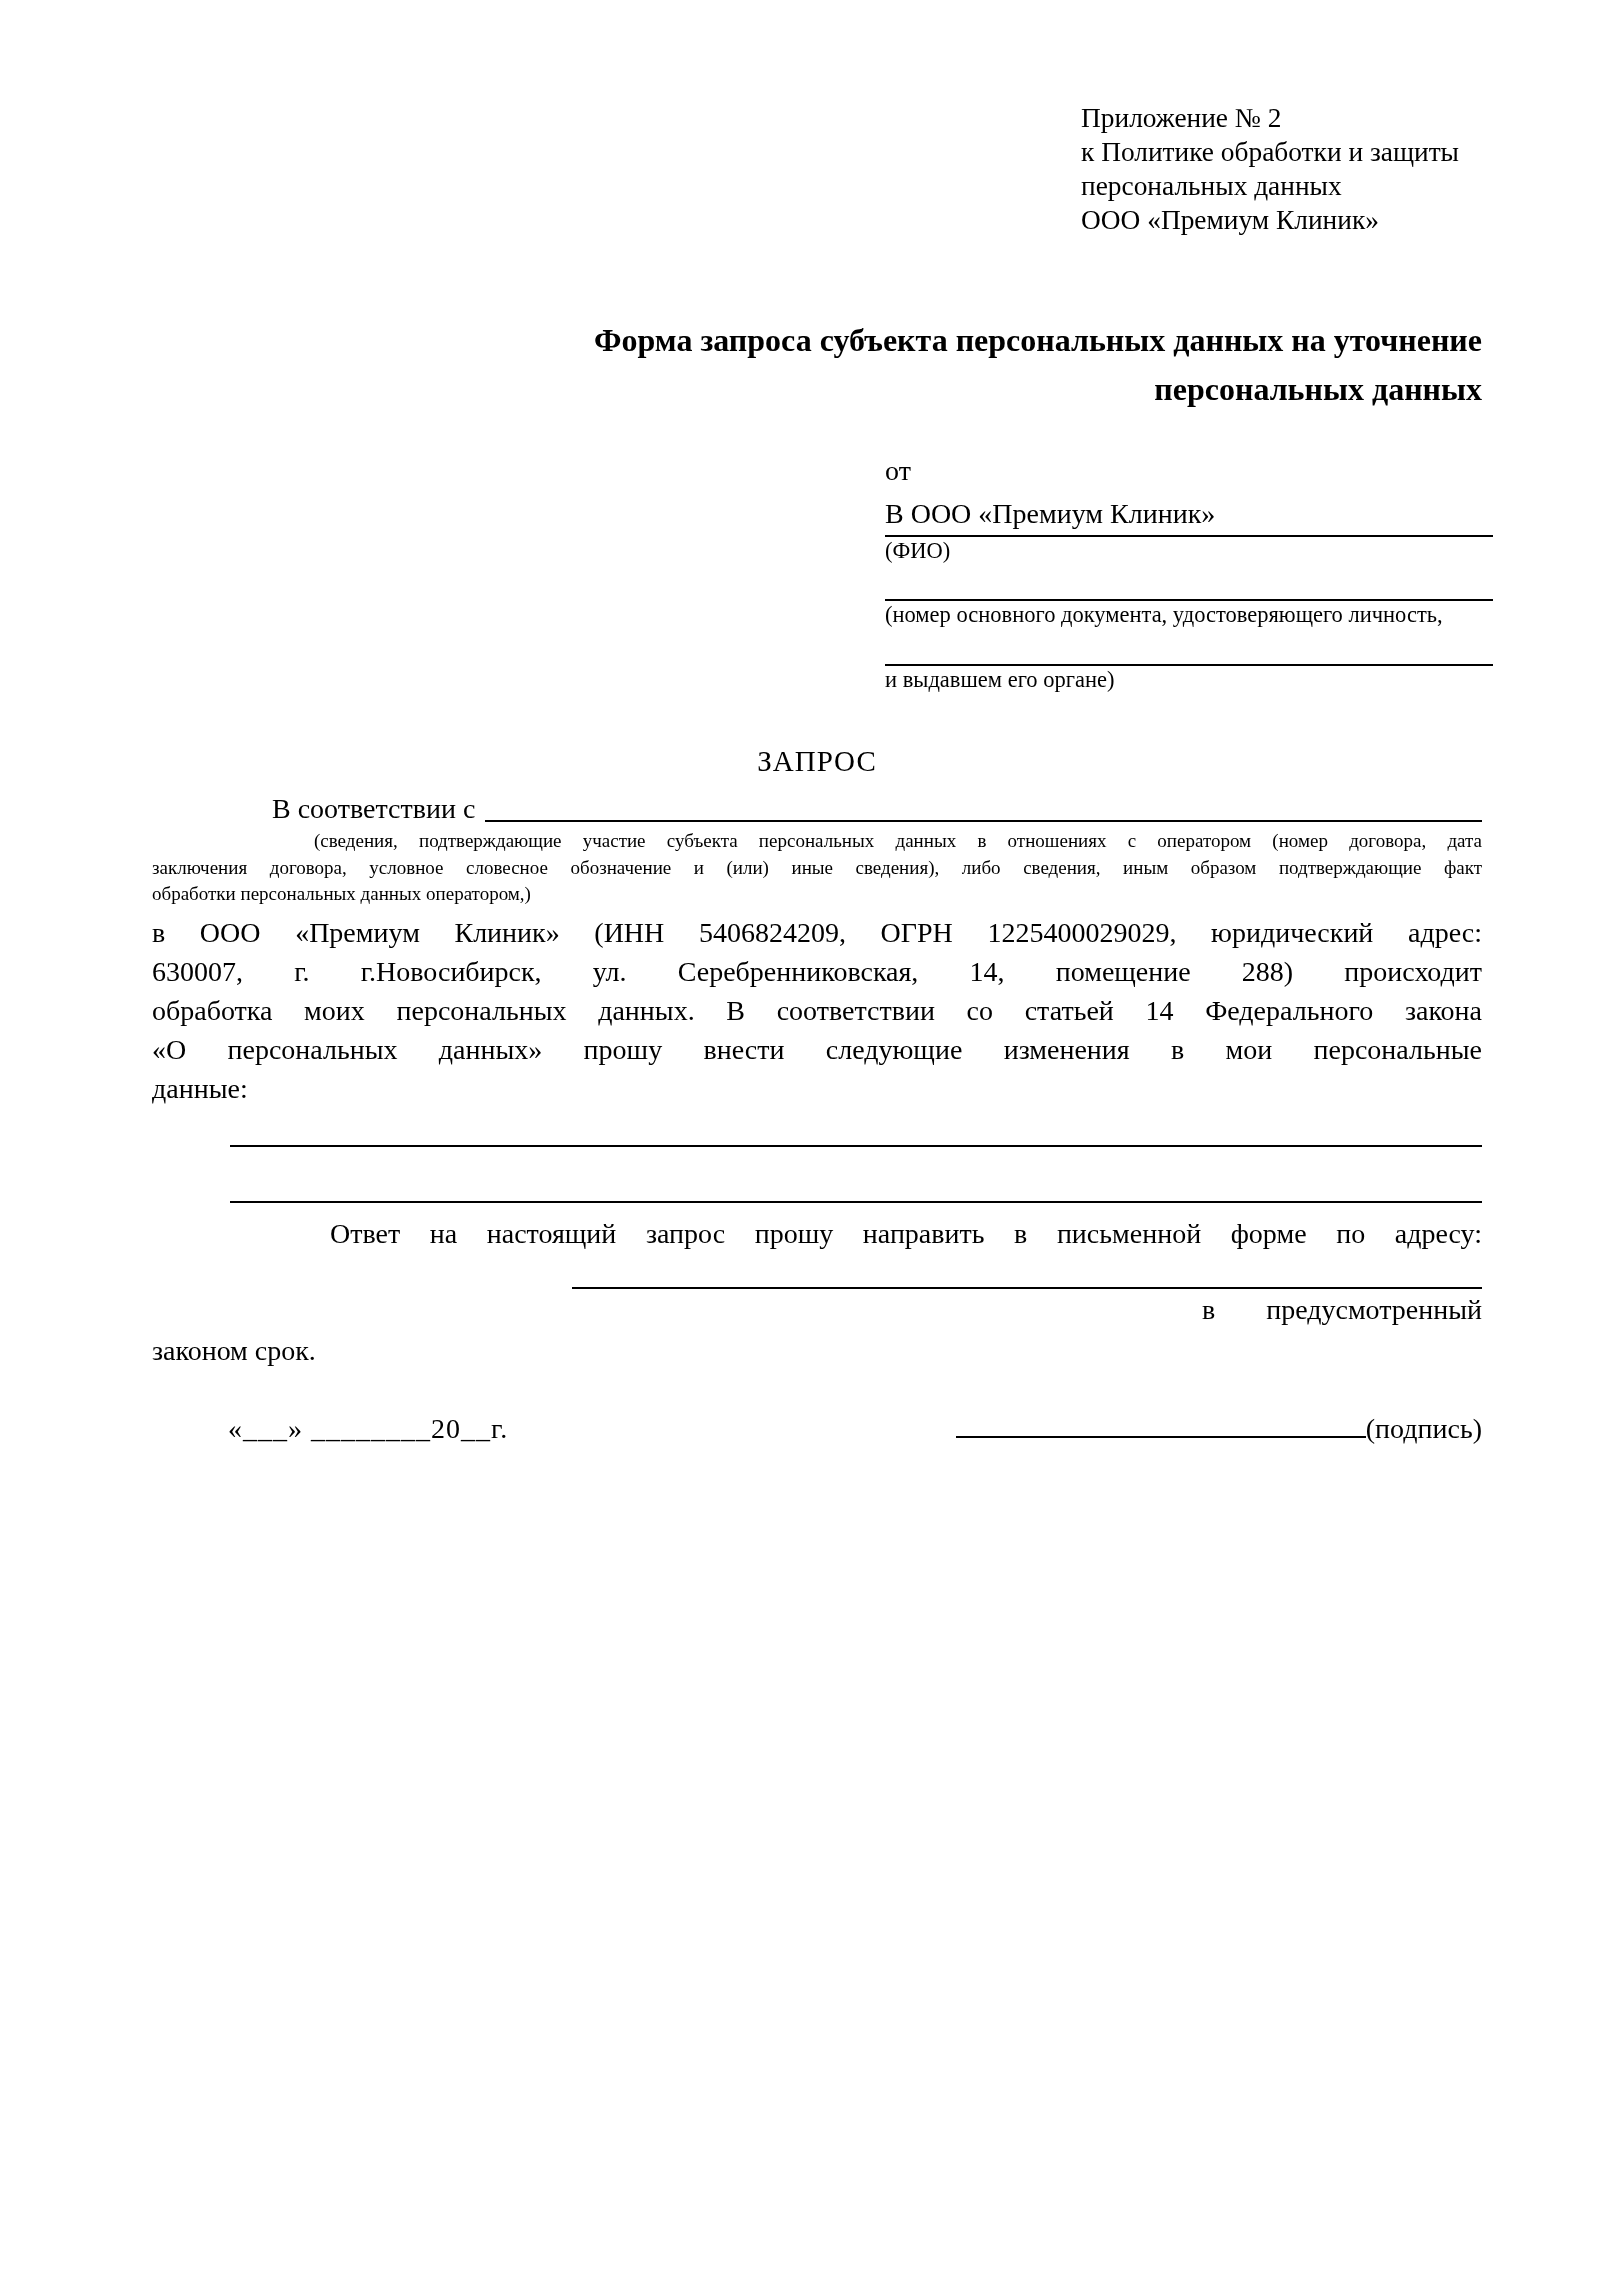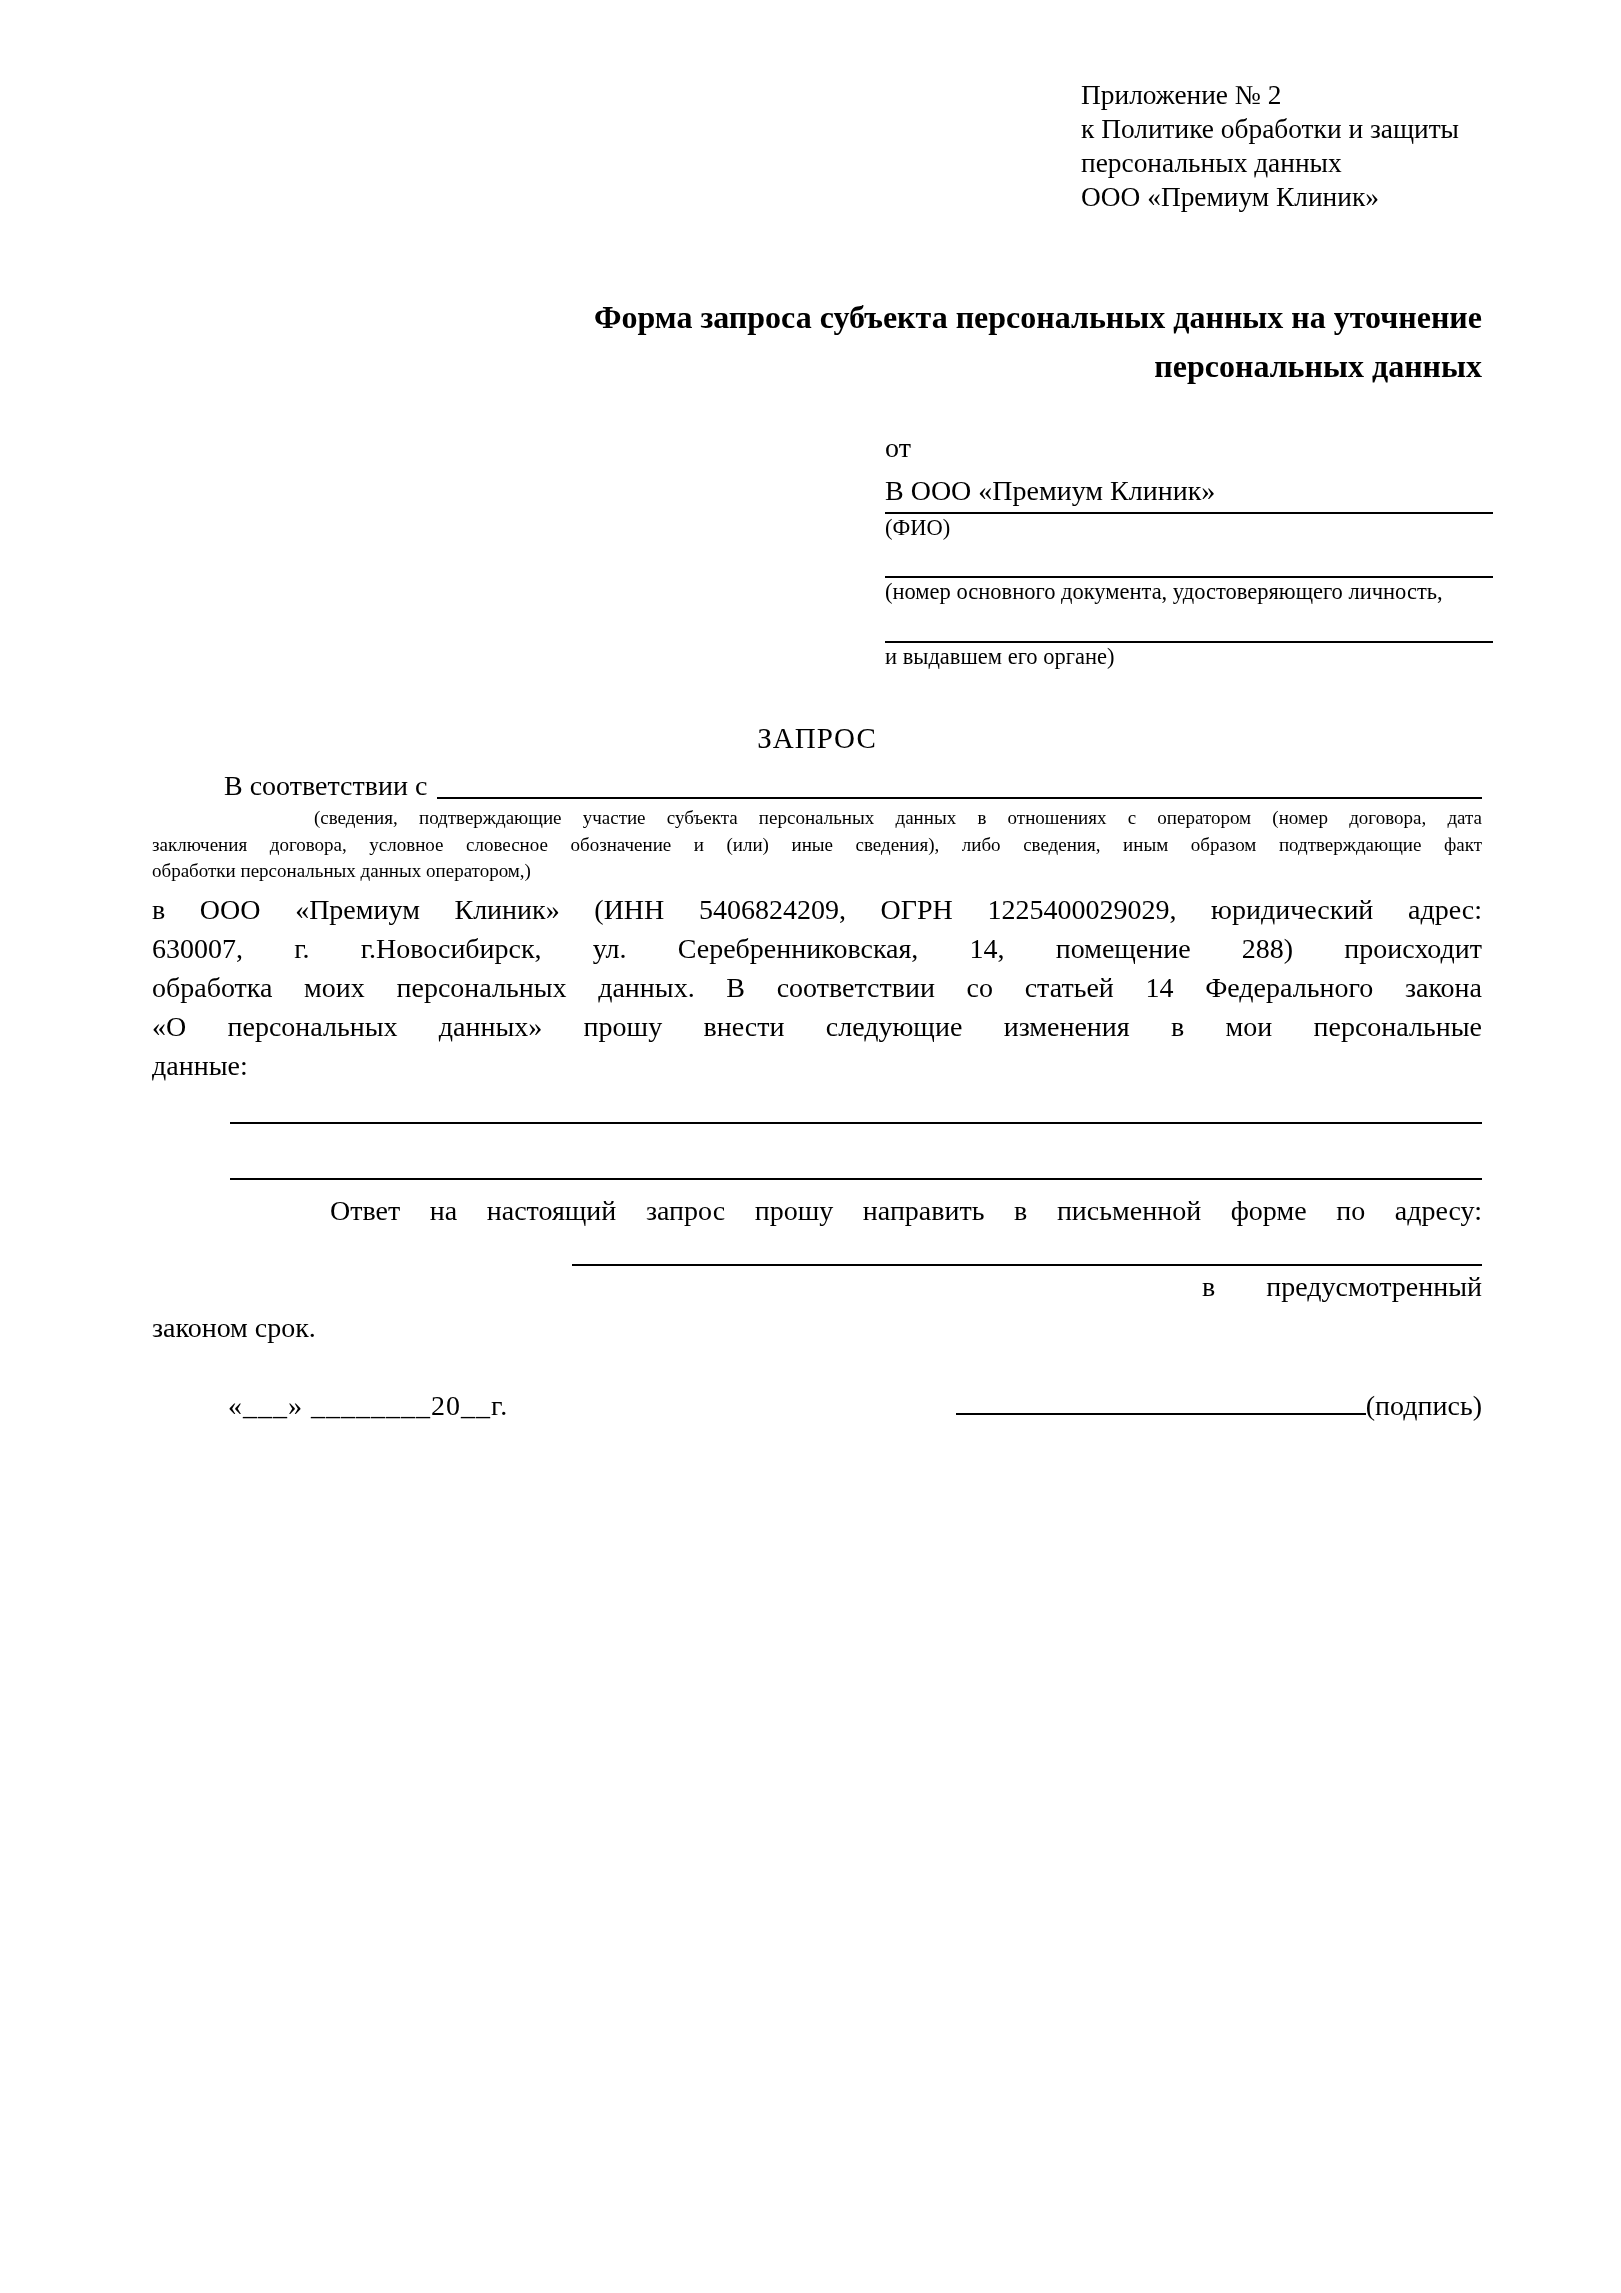--- a/index.html
+++ b/index.html
@@ -4,36 +4,36 @@
 <style>
   * { margin:0; padding:0; box-sizing:border-box; }
   html,body { background:#ffffff; }
   .page {
     position:relative;
     width:1621px; height:2222px;
     margin:0 auto;
     background:#ffffff;
     color:#000;
     font-family:"Liberation Serif","DejaVu Serif",serif;
-    padding:78px 139px 118px 152px;
+    padding:101px 139px 118px 152px;
     overflow:hidden;
     border-radius:7px;
   }
   
   .annex { margin-left:929px; font-size:27.4px; line-height:34px; }
   
   .doc-title { margin-top:79px; text-align:right; font-weight:bold; font-size:32px; line-height:49px; }
   
   .addressee { margin-top:35px; margin-left:733px; width:608px; font-size:28px; line-height:43px; }
   .addr-field .rule { height:2px; background:#000; }
   .addr-field .caption { font-size:22.5px; line-height:27.4px; margin-bottom:35px; }
   
   .req-heading { margin-top:49px; text-align:center; font-size:29px; line-height:39px; letter-spacing:1px; }
   .intro-line { display:flex; margin-top:7.8px; font-size:28px; line-height:39px; }
-  .intro-line .prefix { margin-left:72px; white-space:nowrap; padding-right:9.8px; }
+  .intro-line .prefix { margin-left:120px; white-space:nowrap; padding-right:9.8px; }
   .fill-line { flex:1; border-bottom:2px solid #000; margin-bottom:5.9px; }
   .footnote { font-size:19px; line-height:26.5px; }
   .footnote .jline { text-align:justify; text-align-last:justify; }
   .footnote .indent1 { padding-left:162px; }
   .body-par { margin-top:5.9px; font-size:28px; line-height:39px; }
   .body-par .jline { text-align:justify; text-align-last:justify; }
   .blank-rule { margin-left:78px; height:2px; background:#000; }
   .blank-rule.first { margin-top:37px; }
   .blank-rule.second { margin-top:54px; }
   .reply { font-size:28px; line-height:41px; }

